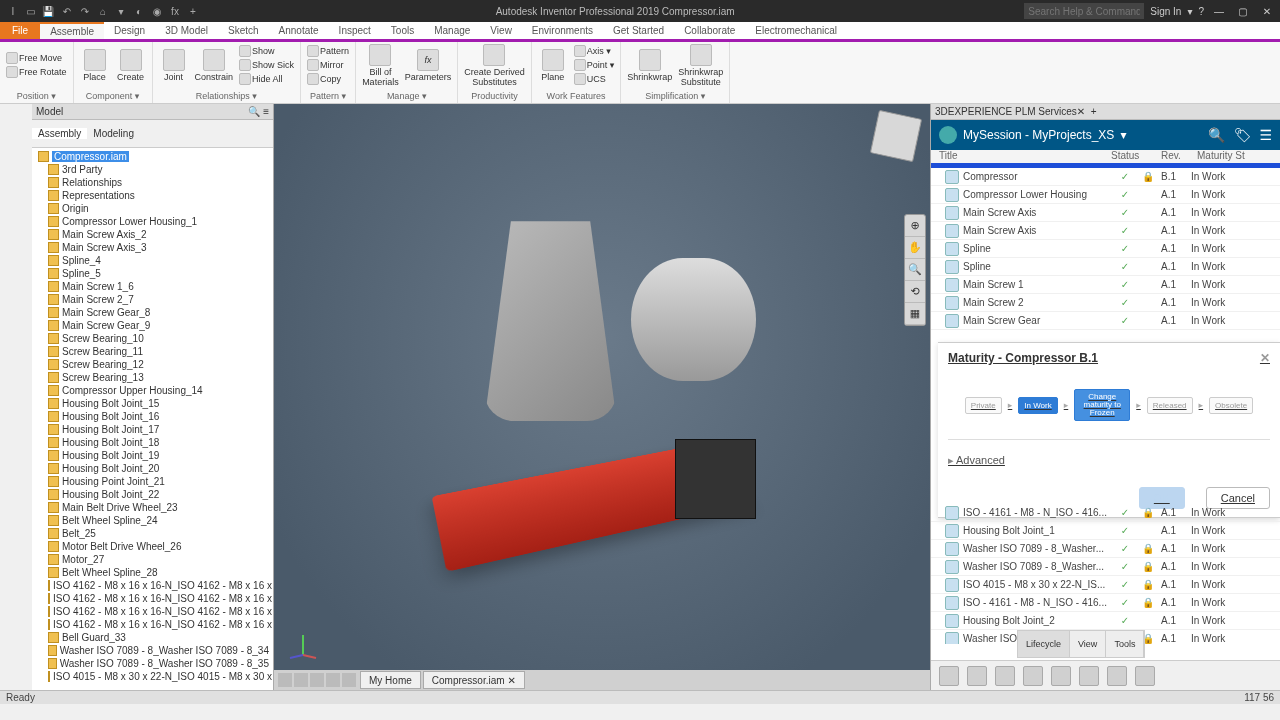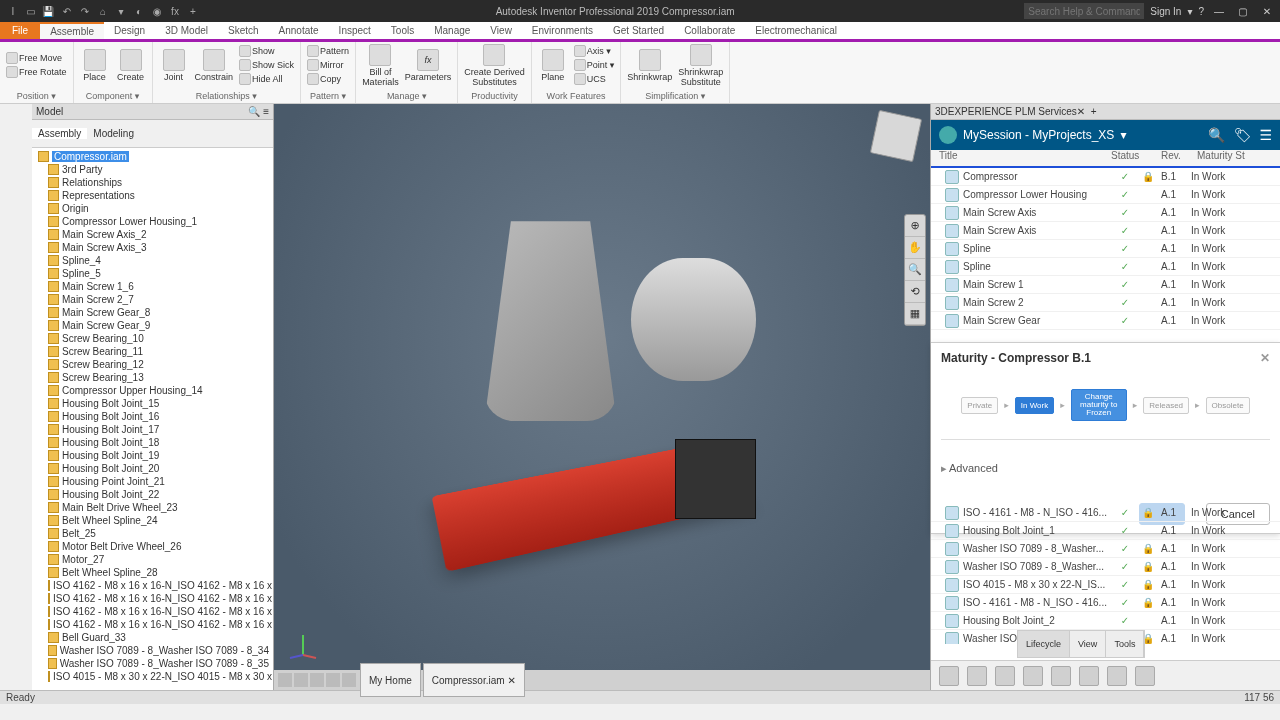--- a/index.html
+++ b/index.html
@@ -46,62 +46,62 @@
 .btree .node .tico { width: 11px; height: 11px; background: #f0c050; border: 1px solid #c09020; display: inline-block; }
 .btree .node.root { padding-left: 6px; }
 .btree .node.root .name { background: #3d8ee8; color: #fff; padding: 0 2px; }
 
 
 .viewport { flex: 1; position: relative; background: radial-gradient(ellipse at 50% 40%, #6a7a8a 0%, #4a5a6a 80%); }
 .viewcube { position: absolute; top: 10px; right: 12px; width: 44px; height: 44px; background: #d8d8d8; border: 1px solid #999; transform: rotate(12deg); border-radius: 2px; }
 .navbar { position: absolute; top: 110px; right: 4px; width: 22px; background: #d8d8d8; border: 1px solid #999; border-radius: 3px; display: flex; flex-direction: column; }
 .navbar span { height: 22px; display: flex; align-items: center; justify-content: center; border-bottom: 1px solid #bbb; font-size: 11px; cursor: pointer; }
 .vtabs { position: absolute; bottom: 0; left: 0; right: 0; height: 20px; background: #d0d0d0; display: flex; align-items: center; font-size: 10px; }
-.vtabs .vt { padding: 0 8px; height: 34px; display: flex; align-items: center; background: #f0f0f0; border: 1px solid #aaa; margin-right: 2px; }
+.vtabs .vt { padding: 0 8px; height: 18px; display: flex; align-items: center; background: #f0f0f0; border: 1px solid #aaa; margin-right: 2px; }
 .vtabs .icons { display: flex; gap: 2px; padding: 0 4px; }
 .vtabs .icons span { width: 14px; height: 14px; background: #bbb; }
 .triad { position: absolute; bottom: 30px; left: 14px; width: 30px; height: 30px; }
 
 
 .compressor { position: absolute; left: 22%; top: 20%; width: 56%; height: 62%; }
 .base { position: absolute; bottom: 8%; left: 6%; width: 80%; height: 30%; background: linear-gradient(#d94030,#a52015); border-radius: 6px; transform: perspective(600px) rotateX(50deg) rotateZ(-18deg); box-shadow: 0 10px 20px rgba(0,0,0,.3); }
 .hopper { position: absolute; top: 0; left: 18%; width: 36%; height: 55%; background: linear-gradient(135deg,#bbb,#888); clip-path: polygon(20% 0,80% 0,100% 100%,0 100%); border-radius: 10px 10px 30px 30px; }
 .cyl { position: absolute; top: 10%; right: 8%; width: 34%; height: 34%; background: linear-gradient(#ddd,#999); border-radius: 50% / 60%; }
 .box { position: absolute; bottom: 18%; right: 8%; width: 22%; height: 22%; background: #333; border: 1px solid #111; }
 
 
 .plm { width: 350px; background: #fff; border-left: 1px solid #aaa; display: flex; flex-direction: column; position: relative; }
 .plm .ptab { height: 16px; background: #ddd; border-bottom: 1px solid #bbb; font-size: 10px; display: flex; align-items: center; padding: 0 4px; }
 .plm .phead { height: 30px; background: #005686; color: #fff; display: flex; align-items: center; padding: 0 8px; font-size: 12px; justify-content: space-between; }
 .plm .phead .sess { display: flex; align-items: center; gap: 6px; }
 .plm .phead .sess .circ { width: 18px; height: 18px; border-radius: 50%; background: #4aa; }
 .plm .phead .icons { display: flex; gap: 8px; font-size: 14px; }
-.plm .colhead { height: 18px; background: #f4f4f4; border-bottom: 2px solid #1d4ed8; display: flex; font-size: 10px; color: #666; }
+.plm .colhead { height: 18px; background: #f4f4f4; border-bottom: 5px solid #1d4ed8; display: flex; font-size: 10px; color: #666; }
 .plm .colhead span:nth-child(1){ width: 180px; padding-left: 8px; }
 .plm .colhead span:nth-child(2){ width: 50px; }
 .plm .colhead span:nth-child(3){ width: 36px; }
 .plm .colhead span:nth-child(4){ flex:1; }
 .plist { overflow: auto; font-size: 10px; }
 .prow { display: flex; align-items: center; height: 18px; border-bottom: 1px solid #f0f0f0; }
 .prow .pico { width: 14px; height: 14px; background: #c8e0f0; border: 1px solid #8bb; margin: 0 4px 0 14px; border-radius: 2px; }
 .prow .pname { width: 150px; overflow: hidden; text-overflow: ellipsis; white-space: nowrap; color: #444; }
 .prow .pstat { width: 24px; color: #5a5; text-align: center; }
 .prow .plock { width: 24px; color: #888; text-align: center; }
 .prow .prev { width: 30px; color: #444; }
 .prow .pms { color: #444; }
 
 
-.maturity { position: absolute; top: 238px; left: 0; right: 0; background: #fff; border-top: 1px solid #ccc; border-bottom: 1px solid #ccc; padding: 8px 10px; box-shadow: 0 2px 6px rgba(0,0,0,.15); }
+.maturity { position: absolute; top: 238px; left: 7px; right: 0; background: #fff; border-top: 1px solid #ccc; border-bottom: 1px solid #ccc; padding: 8px 10px; box-shadow: 0 2px 6px rgba(0,0,0,.15); text-decoration: underline; }
 .maturity .mtit { font-size: 12px; font-weight: 600; color: #333; display: flex; justify-content: space-between; }
 .maturity .flow { display: flex; align-items: center; justify-content: center; gap: 6px; margin: 24px 0 18px; font-size: 8px; }
 .maturity .state { padding: 3px 5px; border: 1px solid #ccc; border-radius: 2px; color: #999; background: #fafafa; }
 .maturity .state.cur { background: #2e7cd6; color: #fff; border-color: #2e7cd6; }
 .maturity .state.next { background: #4590e0; color: #fff; border-color: #2e7cd6; }
 .maturity .arrow { color: #aaa; font-size: 9px; }
-.maturity .adv { border-top: 1px solid #ddd; padding: 22px 0; font-size: 11px; color: #555; }
+.maturity .adv { border-top: 1px solid #ddd; padding: 14px 0; font-size: 11px; color: #555; }
 .maturity .adv::before { content: "▸ "; color: #888; }
 .maturity .btns { display: flex; justify-content: flex-end; gap: 21px; padding-top: 6px; }
 .maturity .btn { padding: 4px 14px; border: 1px solid #bbb; border-radius: 3px; font-size: 11px; cursor: pointer; background: #fff; }
 .maturity .btn.ok { background: #bcd6f0; color: #bcd6f0; border-color: #bcd6f0; }
 
 .plm .ptoolbar { position: absolute; bottom: 0; left: 0; right: 0; height: 30px; background: #f0f0f0; border-top: 1px solid #ccc; display: flex; align-items: center; gap: 8px; padding: 0 8px; }
 .plm .ptoolbar span { width: 20px; height: 20px; background: #d0d0d0; border: 1px solid #aaa; border-radius: 2px; cursor: pointer; }
 .plm .subtabs { position: absolute; bottom: 32px; left: 86px; display: flex; font-size: 9px; background: #eee; border: 1px solid #ccc; }
 .plm .subtabs span { padding: 8px 8px; border-right: 1px solid #ccc; }
 .plm .subtabs span.a { background: #ddd; }

